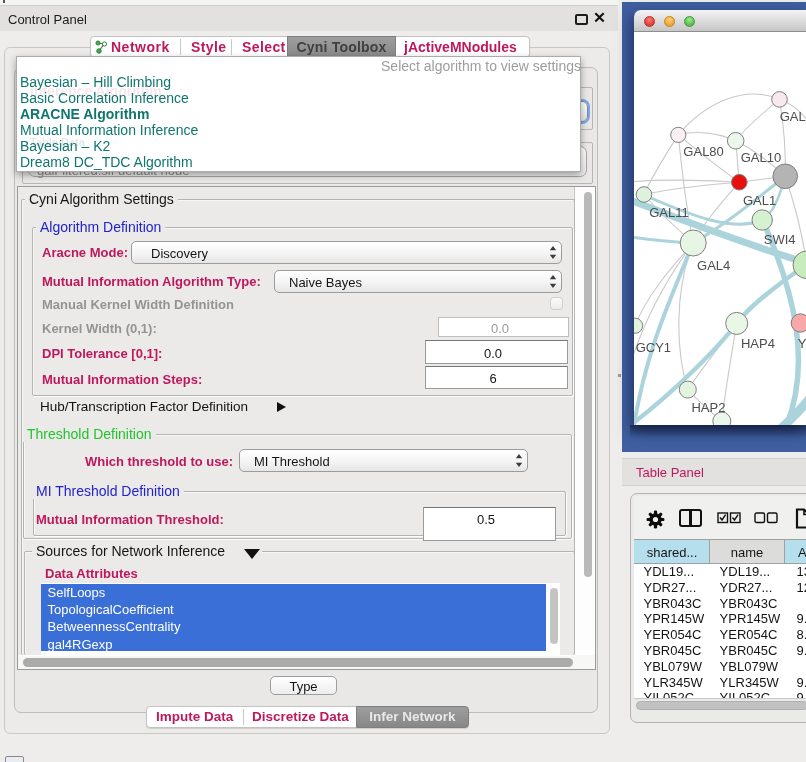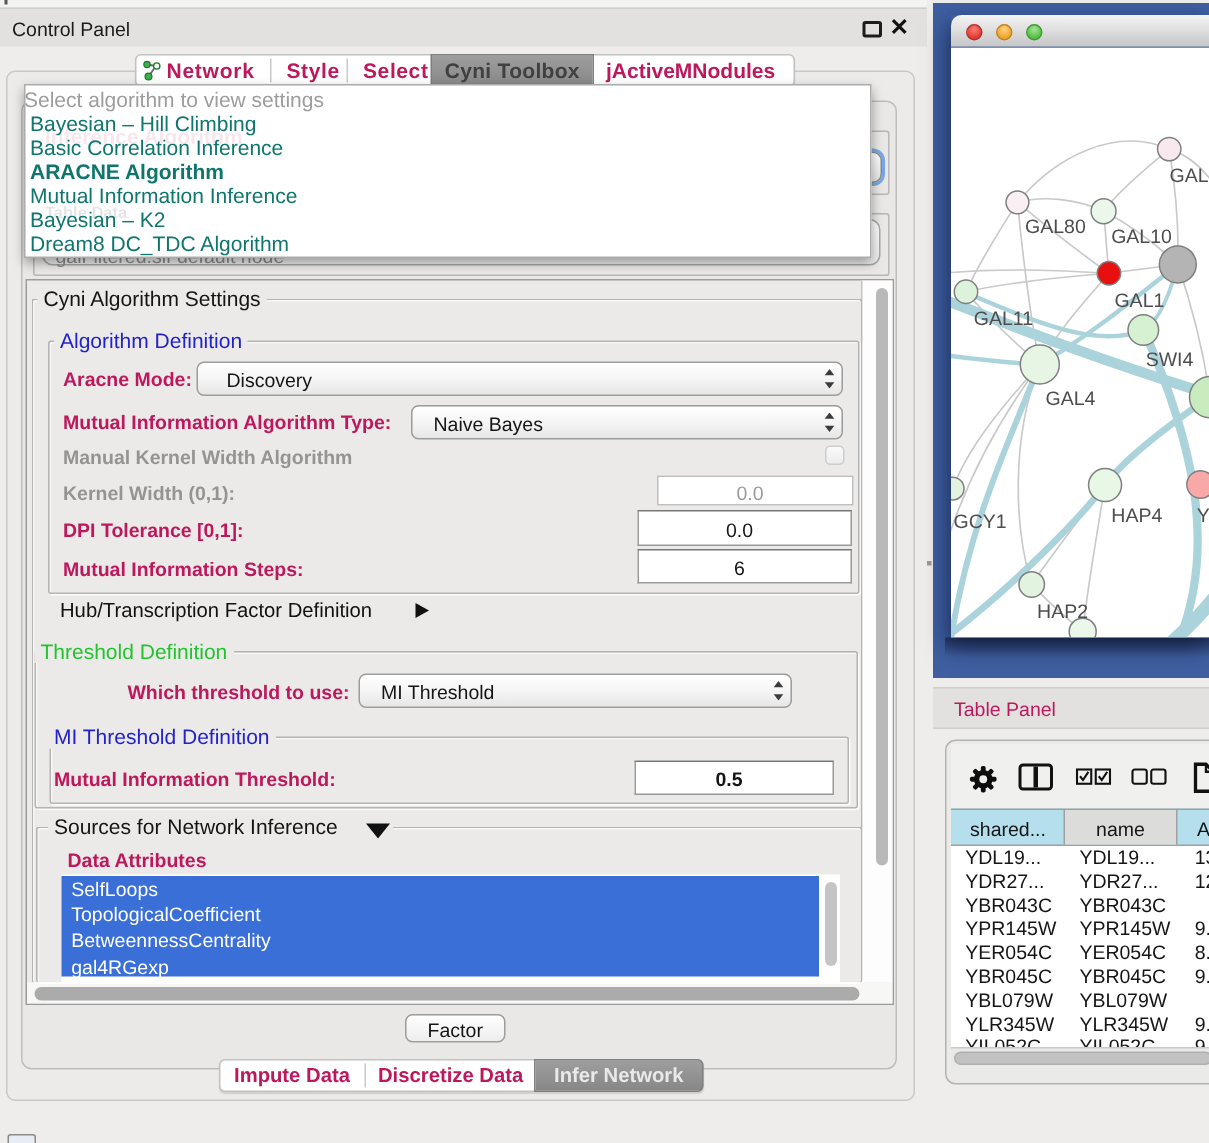--- a/index.html
+++ b/index.html
@@ -48,21 +48,21 @@
 
 <div class="abs" style="left:22px; top:87px; width:571px; height:43px; border:1px solid #b6b6b6; border-radius:2px;"></div>
 <div class="abs" style="left:22px; top:142px; width:571px; height:42px; border:1px solid #b6b6b6; border-radius:2px;"></div>
 
 <div class="abs" style="left:555px; top:101px; width:33px; height:21px; border-radius:6px; background:linear-gradient(#fff,#e4e4e4); box-shadow:0 0 0 2px rgba(105,160,235,0.9); border:1px solid #8a8a8a;"></div>
 
 <div class="abs" style="left:28px; top:146px; width:559px; height:31px; border:1.5px solid #a7a7a7; border-radius:7px; background:linear-gradient(#fdfdfd,#ededed);"></div>
 <div class="abs" style="left:37px; top:163px; color:#8d8d8d; font-size:13px;">galFiltered.sif default node</div>
 
 <div class="abs" style="left:16px; top:56px; width:565px; height:116px; background:#fff; border:1px solid #ababab; box-shadow:0 3px 7px rgba(0,0,0,0.35);"></div>
-<div class="abs" style="left:16px; top:58px; width:565px; text-align:left; font-size:14px; color:#9d9d9d;">Select algorithm to view settings</div>
+<div class="abs" style="left:16px; top:58px; width:565px; text-align:right; font-size:14px; color:#9d9d9d;">Select algorithm to view settings</div>
 <div class="abs" style="left:30px; top:83px; color:#be185d; opacity:0.10; font-weight:bold; font-size:14px;text-align:right;">Inference Algorithm</div>
 <div class="abs" style="left:30px; top:136px; color:#000; opacity:0.10; font-weight:bold; font-size:11px;">Table Data</div>
 <div class="abs" style="left:20px; top:73.5px; line-height:16.1px; font-size:14px; color:#0f766e;">
 Bayesian – Hill Climbing<br>
 Basic Correlation Inference<br>
 <b>ARACNE Algorithm</b><br>
 Mutual Information Inference<br>
 Bayesian – K2<br>
 Dream8 DC_TDC Algorithm
 </div>
@@ -88,21 +88,21 @@
     <path d="M4,0 L7.2,4.2 L0.8,4.2 Z M4,13 L0.8,8.8 L7.2,8.8 Z" fill="#3c3c3c"></path>
   </svg>
 
 <div class="abs lbl" style="left:42px; top:274px;">Mutual Information Algorithm Type:</div>
 <div class="combo" style="left:274px; top:270px; width:288px; height:23px;"></div>
 <div class="abs" style="left:289px; top:275px;">Naive Bayes</div>
 <svg class="abs" style="left:549px; top:275px;" width="8" height="13" viewBox="0 0 8 13">
     <path d="M4,0 L7.2,4.2 L0.8,4.2 Z M4,13 L0.8,8.8 L7.2,8.8 Z" fill="#3c3c3c"></path>
   </svg>
 
-<div class="abs glbl" style="left:42px; top:297px;">Manual Kernel Width Algorithm</div>
+<div class="abs glbl" style="left:42px; top:297px;">Manual Kernel Width Definition</div>
 <div class="abs" style="left:550px; top:297px; width:13px; height:13px; border:1px solid #cdcdcd; border-radius:3.5px; background:linear-gradient(#fafafa,#ececec);"></div>
 
 <div class="abs glbl" style="left:42px; top:321px;">Kernel Width (0,1):</div>
 <div class="field" style="left:438px; top:317px; width:131px; height:20px; border-color:#bebebe; color:#9a9a9a;">0.0</div>
 
 <div class="abs lbl" style="left:42px; top:346px;">DPI Tolerance [0,1]:</div>
 <div class="field" style="left:425px; top:340px; width:143px; height:24px; padding-top:5px;">0.0</div>
 
 <div class="abs lbl" style="left:42px; top:372px;">Mutual Information Steps:</div>
 <div class="field" style="left:425px; top:366px; width:143px; height:23px; padding-top:4px;">6</div>
@@ -116,33 +116,33 @@
 <div class="abs lbl" style="left:33px; top:454px; width:200px; text-align:right;">Which threshold to use:</div>
 <div class="combo" style="left:239px; top:449px; width:289px; height:23px;"></div>
 <div class="abs" style="left:254px; top:454px;">MI Threshold</div>
 <svg class="abs" style="left:515px; top:454px;" width="8" height="13" viewBox="0 0 8 13">
     <path d="M4,0 L7.2,4.2 L0.8,4.2 Z M4,13 L0.8,8.8 L7.2,8.8 Z" fill="#3c3c3c"></path>
   </svg>
 
 <div class="gbox" style="left:33px; top:491px; width:533px; height:45px;"></div>
 <div class="gtitle" style="left:32px; top:483px; color:#2222cc;">MI Threshold Definition</div>
 <div class="abs lbl" style="left:36px; top:512px;">Mutual Information Threshold:</div>
-<div class="field" style="left:423px; top:507px; width:133px; height:23px; padding-top:4px;font-weight:bold;">0.5</div>
+<div class="field" style="left:423px; top:507px; width:133px; height:34px; padding-top:4px;">0.5</div>
 
 <div class="gbox" style="left:24px; top:551px; width:551px; height:104px; border-bottom:none;"></div>
 <div class="gtitle" style="left:32px; top:543px; width:230px; height:15px;">Sources for Network Inference</div>
 <div class="abs" style="left:244px; top:549px; width:0; height:0; border-top:10px solid #111; border-left:8px solid transparent; border-right:8px solid transparent;"></div>
 <div class="abs lbl" style="left:45px; top:566px;">Data Attributes</div>
 
 <div class="abs" style="left:41px; top:583px; width:519px; height:72px; background:#fff;"></div>
 <div class="abs" style="left:41px; top:583.5px; width:504.5px; height:67px; background:#3a6fd8;"></div>
 <div class="abs" style="left:47.5px; top:584px; line-height:17.2px; color:#fff;">SelfLoops<br>TopologicalCoefficient<br>BetweennessCentrality<br>gal4RGexp</div>
 <div class="abs" style="left:550px; top:588px; width:8px; height:56px; background:#c4c4c4; border-radius:4px;"></div>
 
-<div class="abs" style="left:270px; top:675.5px; width:67px; height:19px; border:1px solid #9e9e9e; border-radius:5px; background:linear-gradient(#ffffff,#ededed); text-align:center; padding-top:2px;">Factor</div>
+<div class="abs" style="left:270px; top:675.5px; width:67px; height:19px; border:1px solid #9e9e9e; border-radius:5px; background:linear-gradient(#ffffff,#ededed); text-align:center; padding-top:2px;">Type</div>
 
 <div class="abs" style="left:146px; top:706px; width:323px; height:22px; background:#fff; border:1px solid #c2c2c2; border-radius:4px; box-shadow:0 1px 1px rgba(0,0,0,0.12);"></div>
 <div class="abs" style="left:243px; top:709px; width:1px; height:16px; background:#c9c9c9;"></div>
 <div class="abs lbl" style="left:156px; top:709px; font-size:13.5px;">Impute Data</div>
 <div class="abs lbl" style="left:252px; top:709px; font-size:13.5px;">Discretize Data</div>
 <div class="abs" style="left:356px; top:706px; width:113px; height:22px; background:linear-gradient(#9e9e9e,#878787); border:1px solid #7f7f7f; border-radius:0 4px 4px 0;"></div>
 <div class="abs" style="left:356px; top:709px; width:113px; text-align:center; font-weight:bold; font-size:13.5px; color:#e9e9e9;">Infer Network</div>
 
 <div class="abs" style="left:618px; top:374px; width:3px; height:3px; background:#9a9a9a;"></div>
 <div class="abs" style="left:5px; top:756px; width:19px; height:12px; border:1.5px solid #8a8a8a; border-radius:2px; background:#e8ecf4;"></div>

